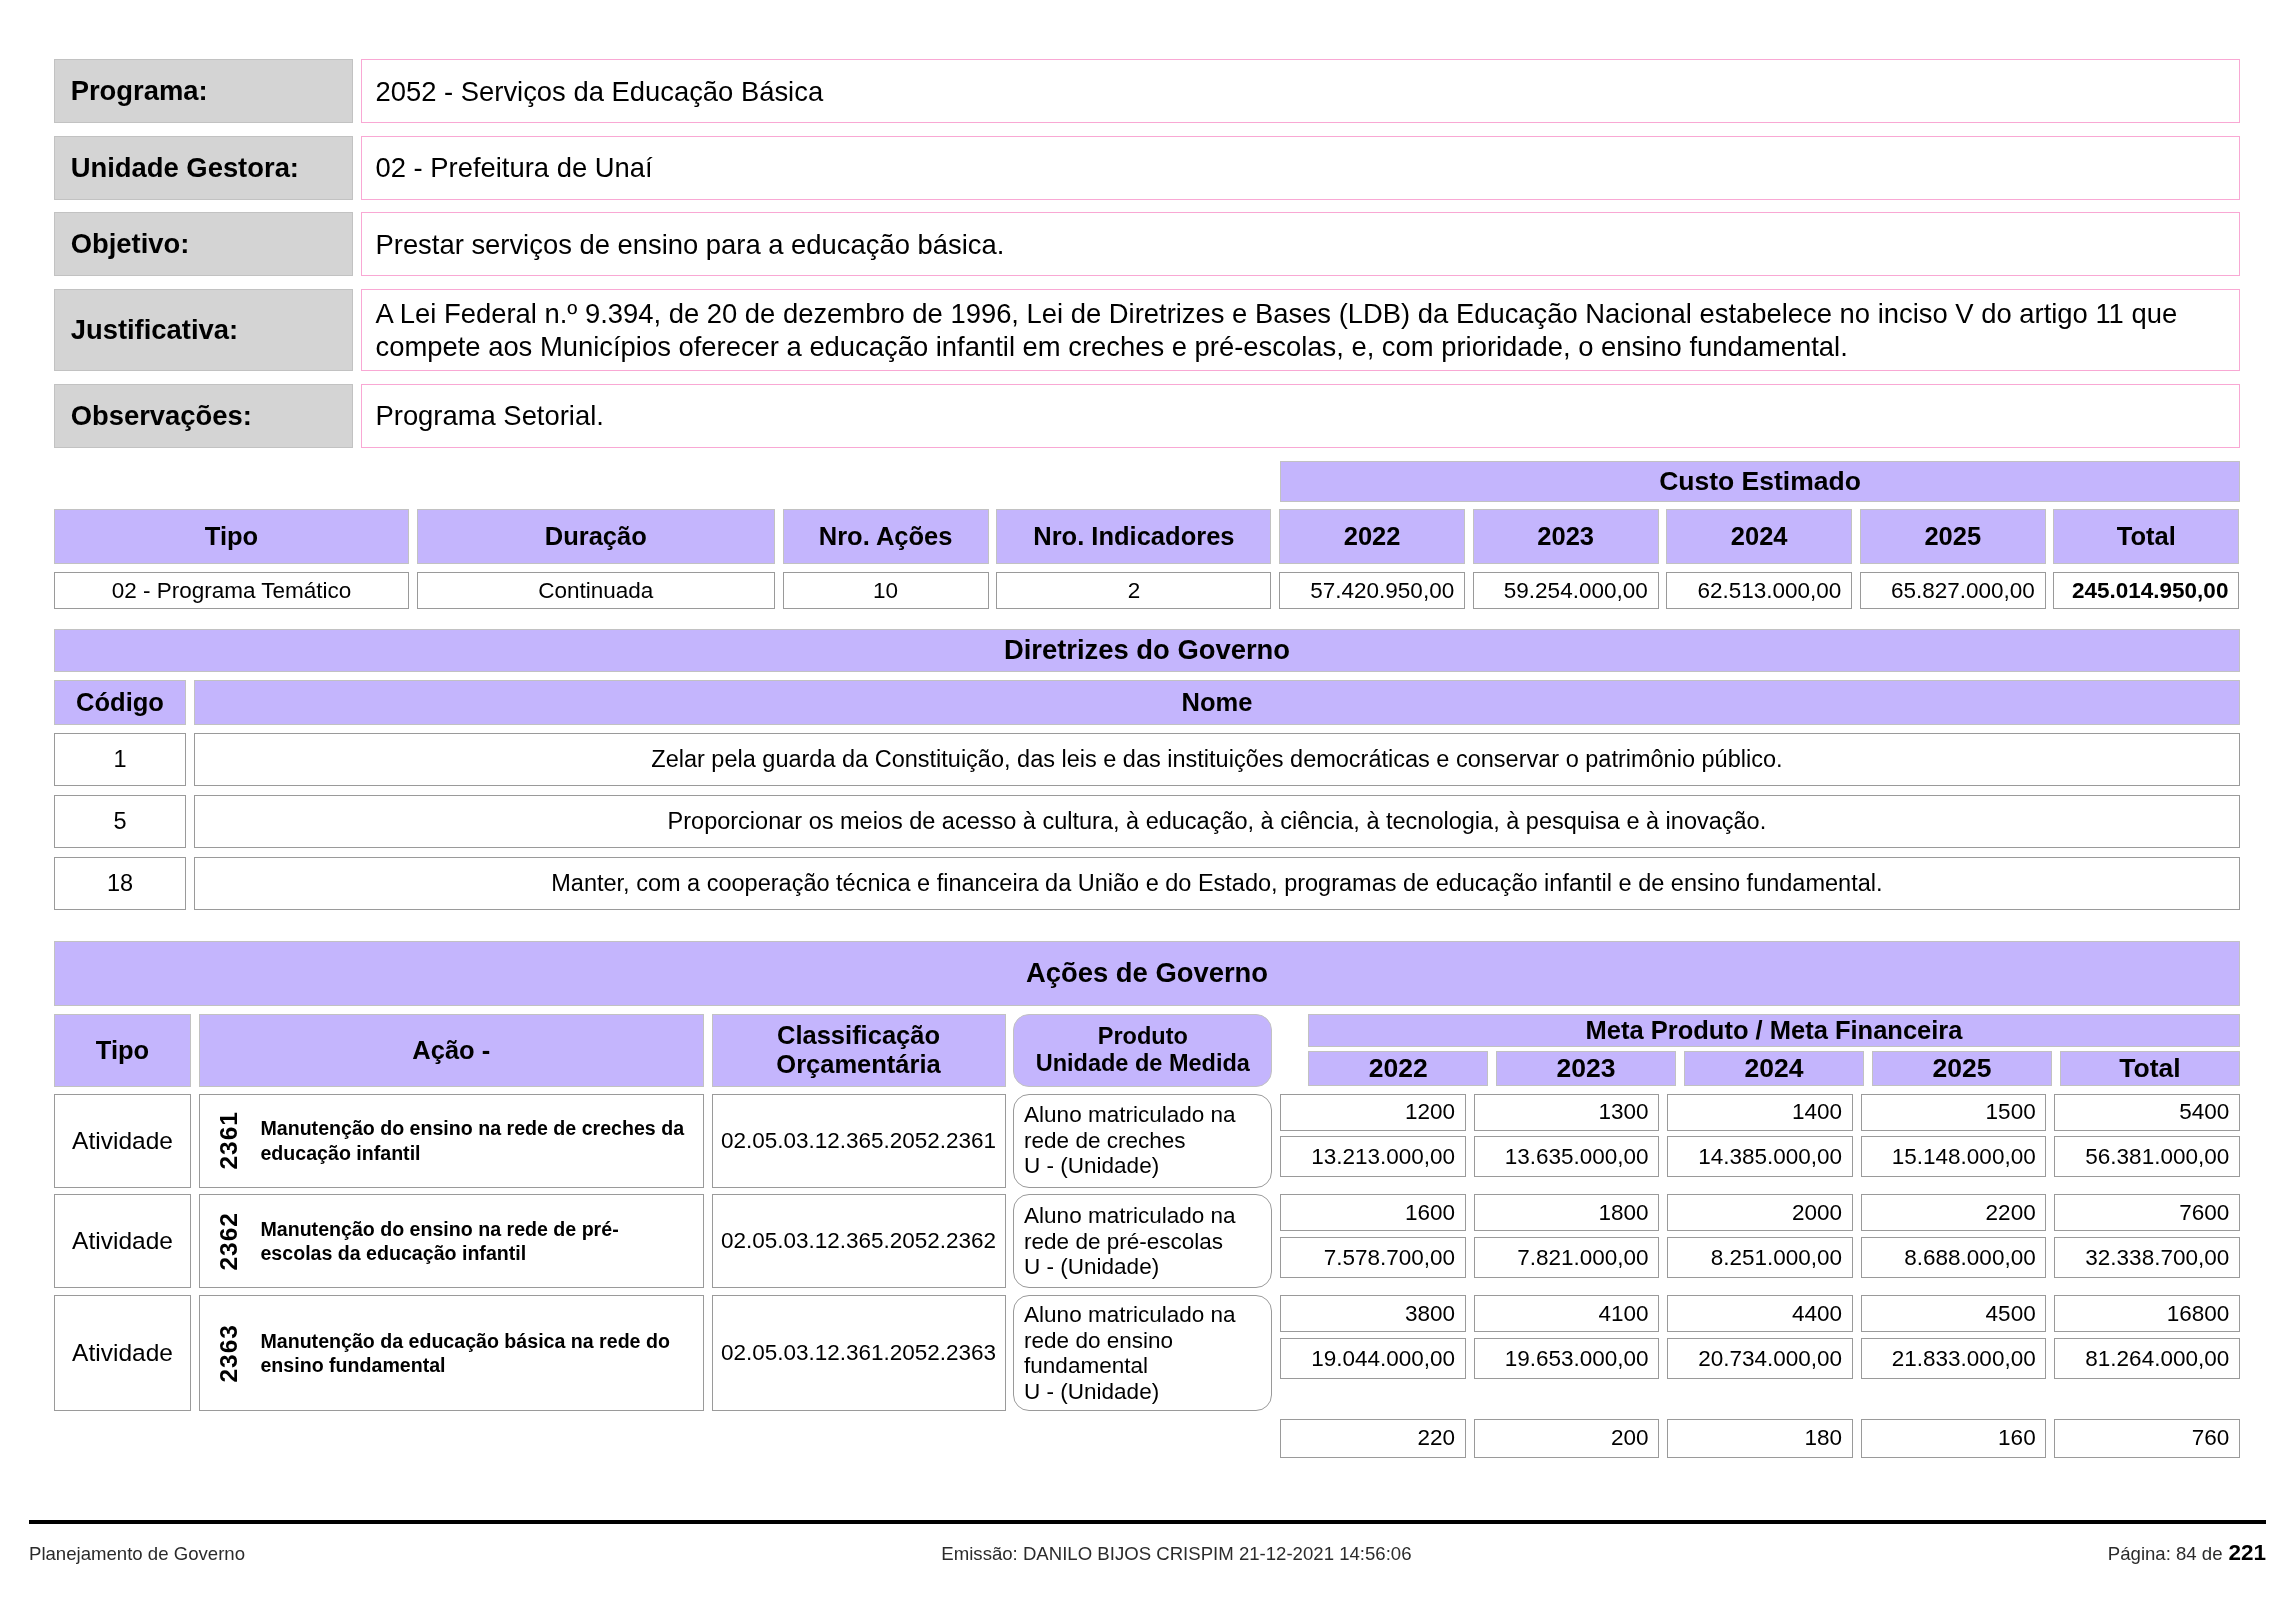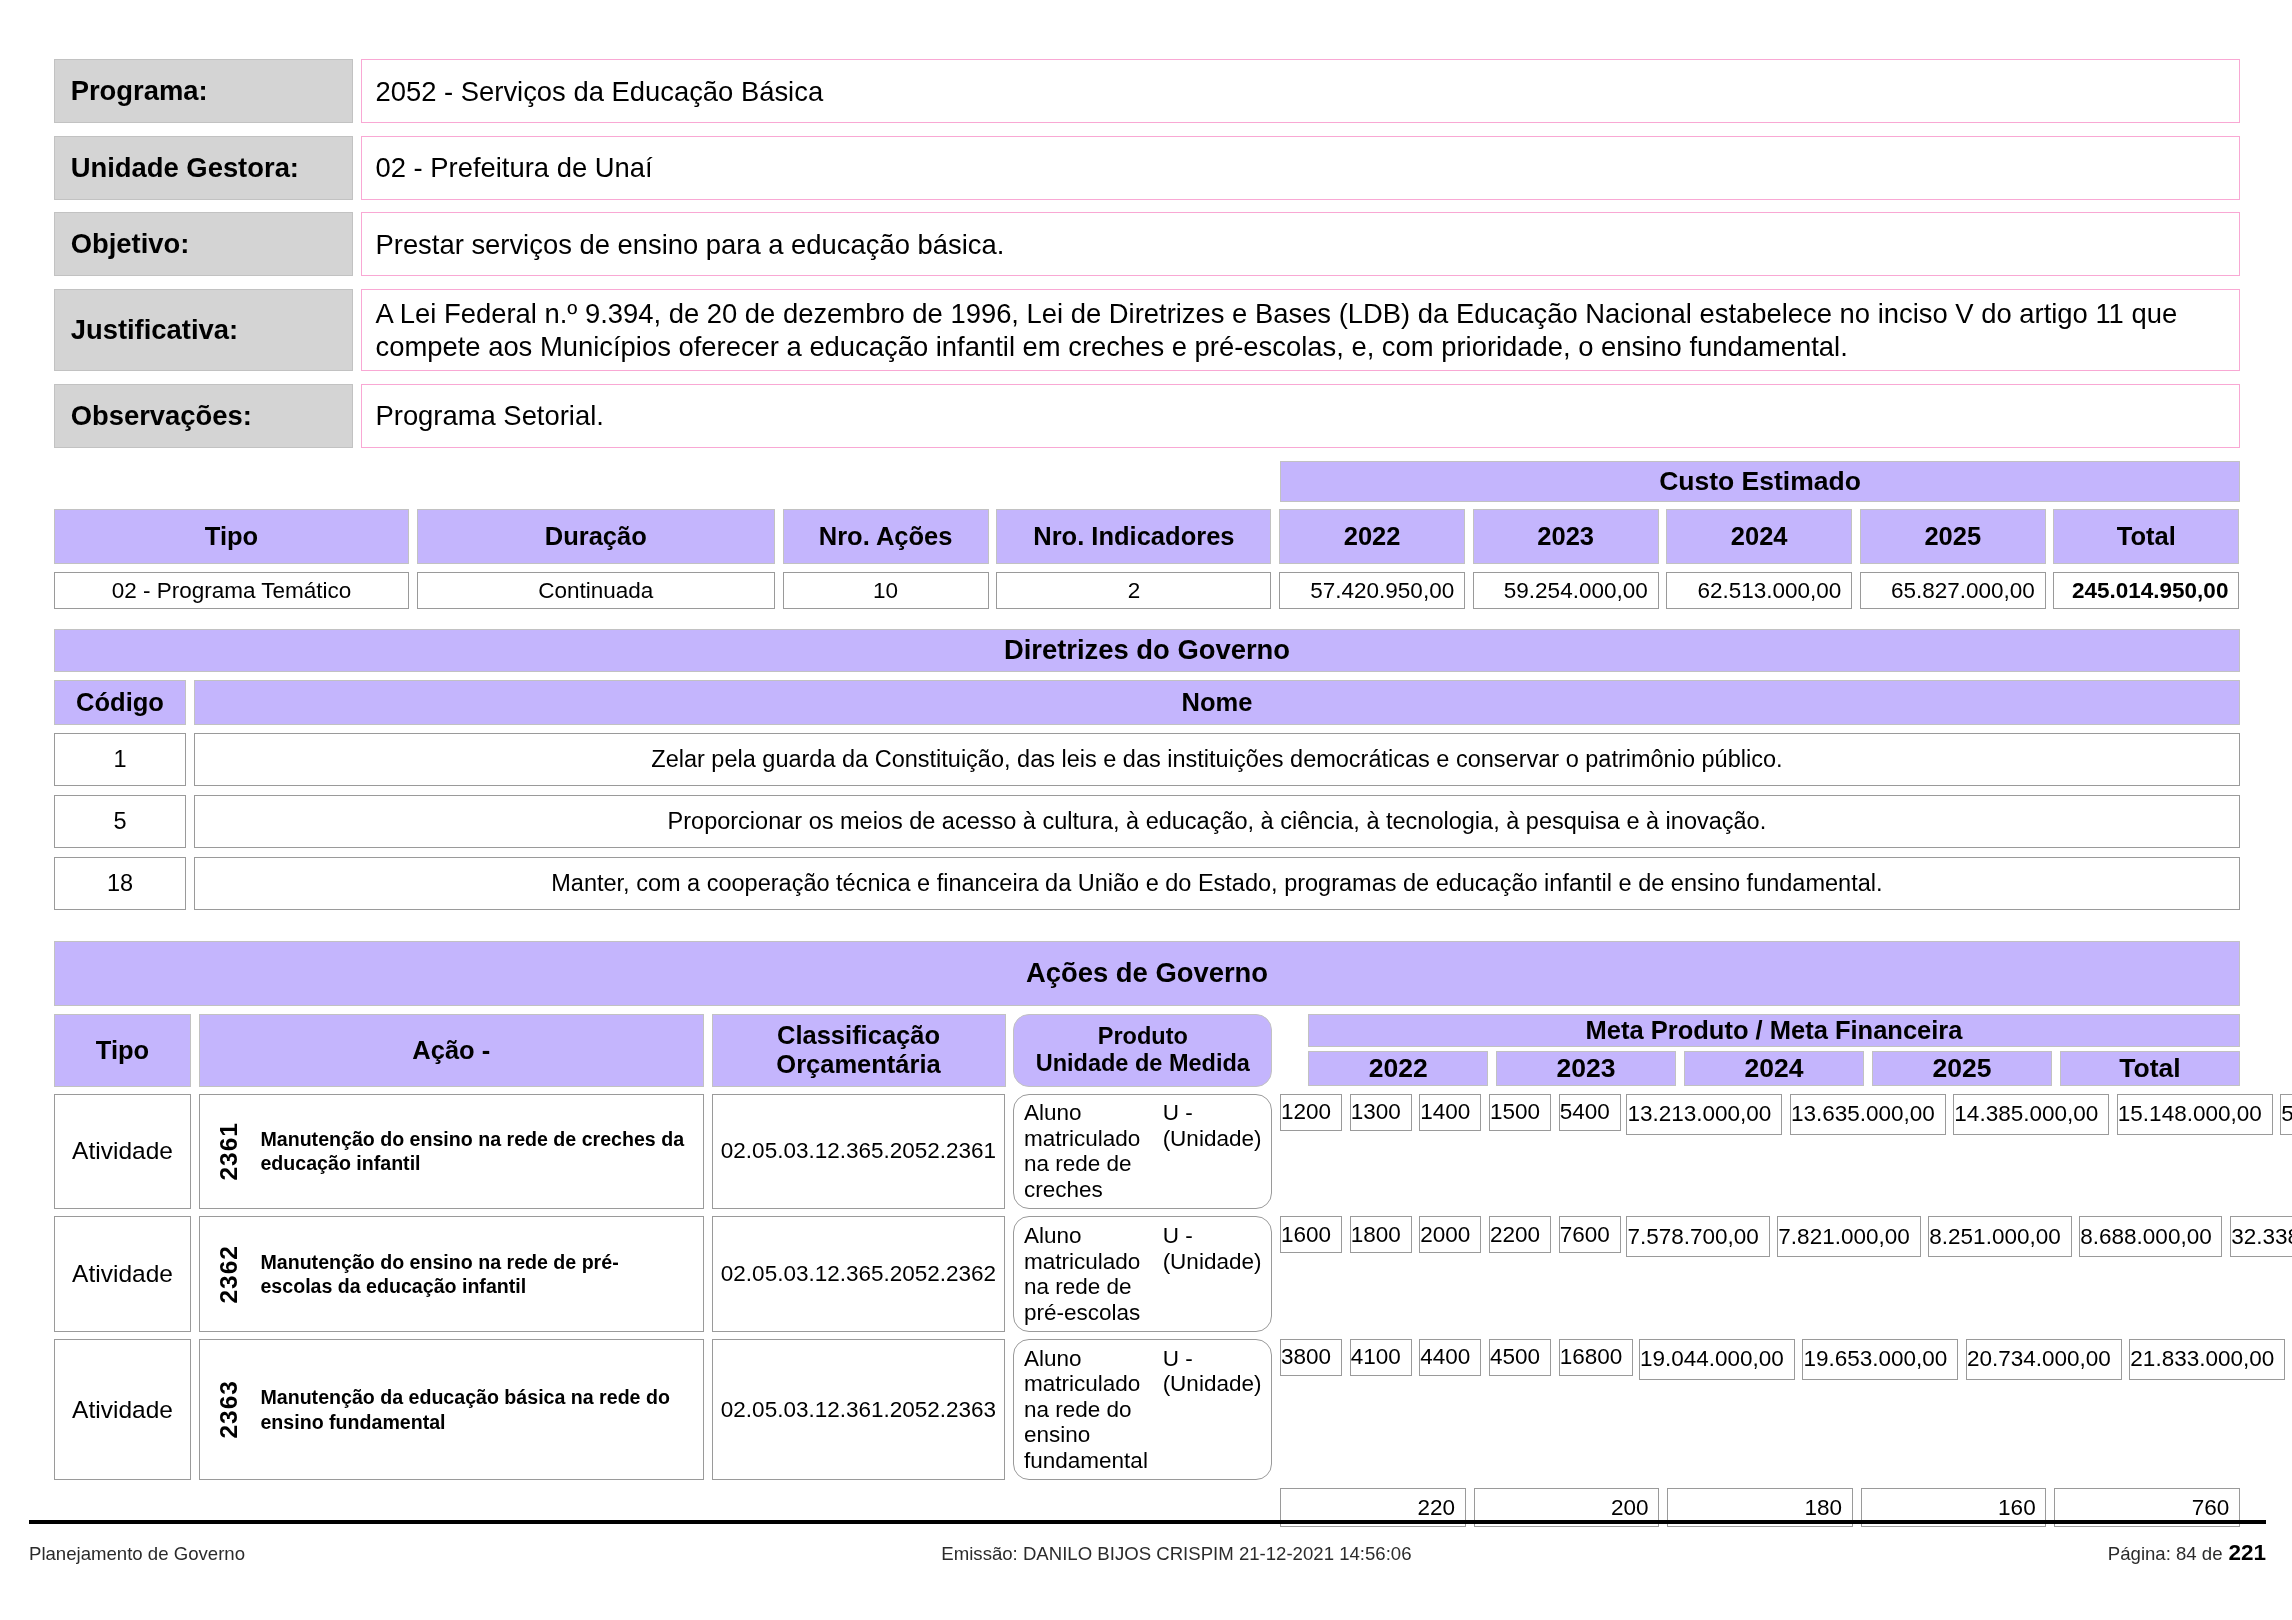--- a/index.html
+++ b/index.html
@@ -60,23 +60,23 @@
   .meta-years { display:flex; gap:7.8px; height:35px; }
   .meta-years .hcell { flex:1; font-size:26.5px; }
 
   .acao-row { display:flex; gap:7.8px; margin-top:6.9px; min-height:94px; align-items:stretch; }
   .acao-row .a-tipo { justify-content:center; font-size:24.5px; }
   .acao-cell { padding:3.9px 5.9px; }
   .codigo-box { width:47px; align-self:stretch; display:flex; align-items:center; justify-content:center; }
   .codigo-box span { writing-mode:vertical-rl; transform:rotate(180deg); font-size:24.5px; font-weight:600; letter-spacing:1px; }
   .acao-text { flex:1; font-size:19.6px; font-weight:600; line-height:24.5px; padding:0 7.8px; }
   .acao-row .a-class { justify-content:center; font-size:22.5px; text-align:center; }
-  .prod-cell { flex-direction:row; align-items:flex-start !important; justify-content:space-between;
+  .prod-cell { flex-direction:column; align-items:flex-start !important; justify-content:center;
                padding:5.9px 9.8px; font-size:22.5px; line-height:25.5px; }
-  .meta-vals { width:960px; display:flex; flex-direction:row; gap:5.9px; }
+  .meta-vals { width:960px; display:flex; flex-direction:column; gap:5.9px; }
   .meta-subrow { display:flex; gap:7.8px; height:37px; }
   .meta-subrow.fin { height:41px; }
   .meta-subrow .dcell { flex:1; justify-content:flex-end; padding-right:9.8px; font-size:22.5px; }
   .partial-row { display:flex; margin-top:7.8px; margin-left:1226px; }
   .partial-row .meta-subrow { width:960px; height:39px; }
 
   
   .footer { position:absolute; left:29px; top:1520px; width:2237px; }
   .footer-line { height:3.9px; background:#000; }
   .footer-text { display:flex; justify-content:space-between; align-items:baseline; padding-top:15.7px; font-size:18.6px; color:#2b2b2b; }

